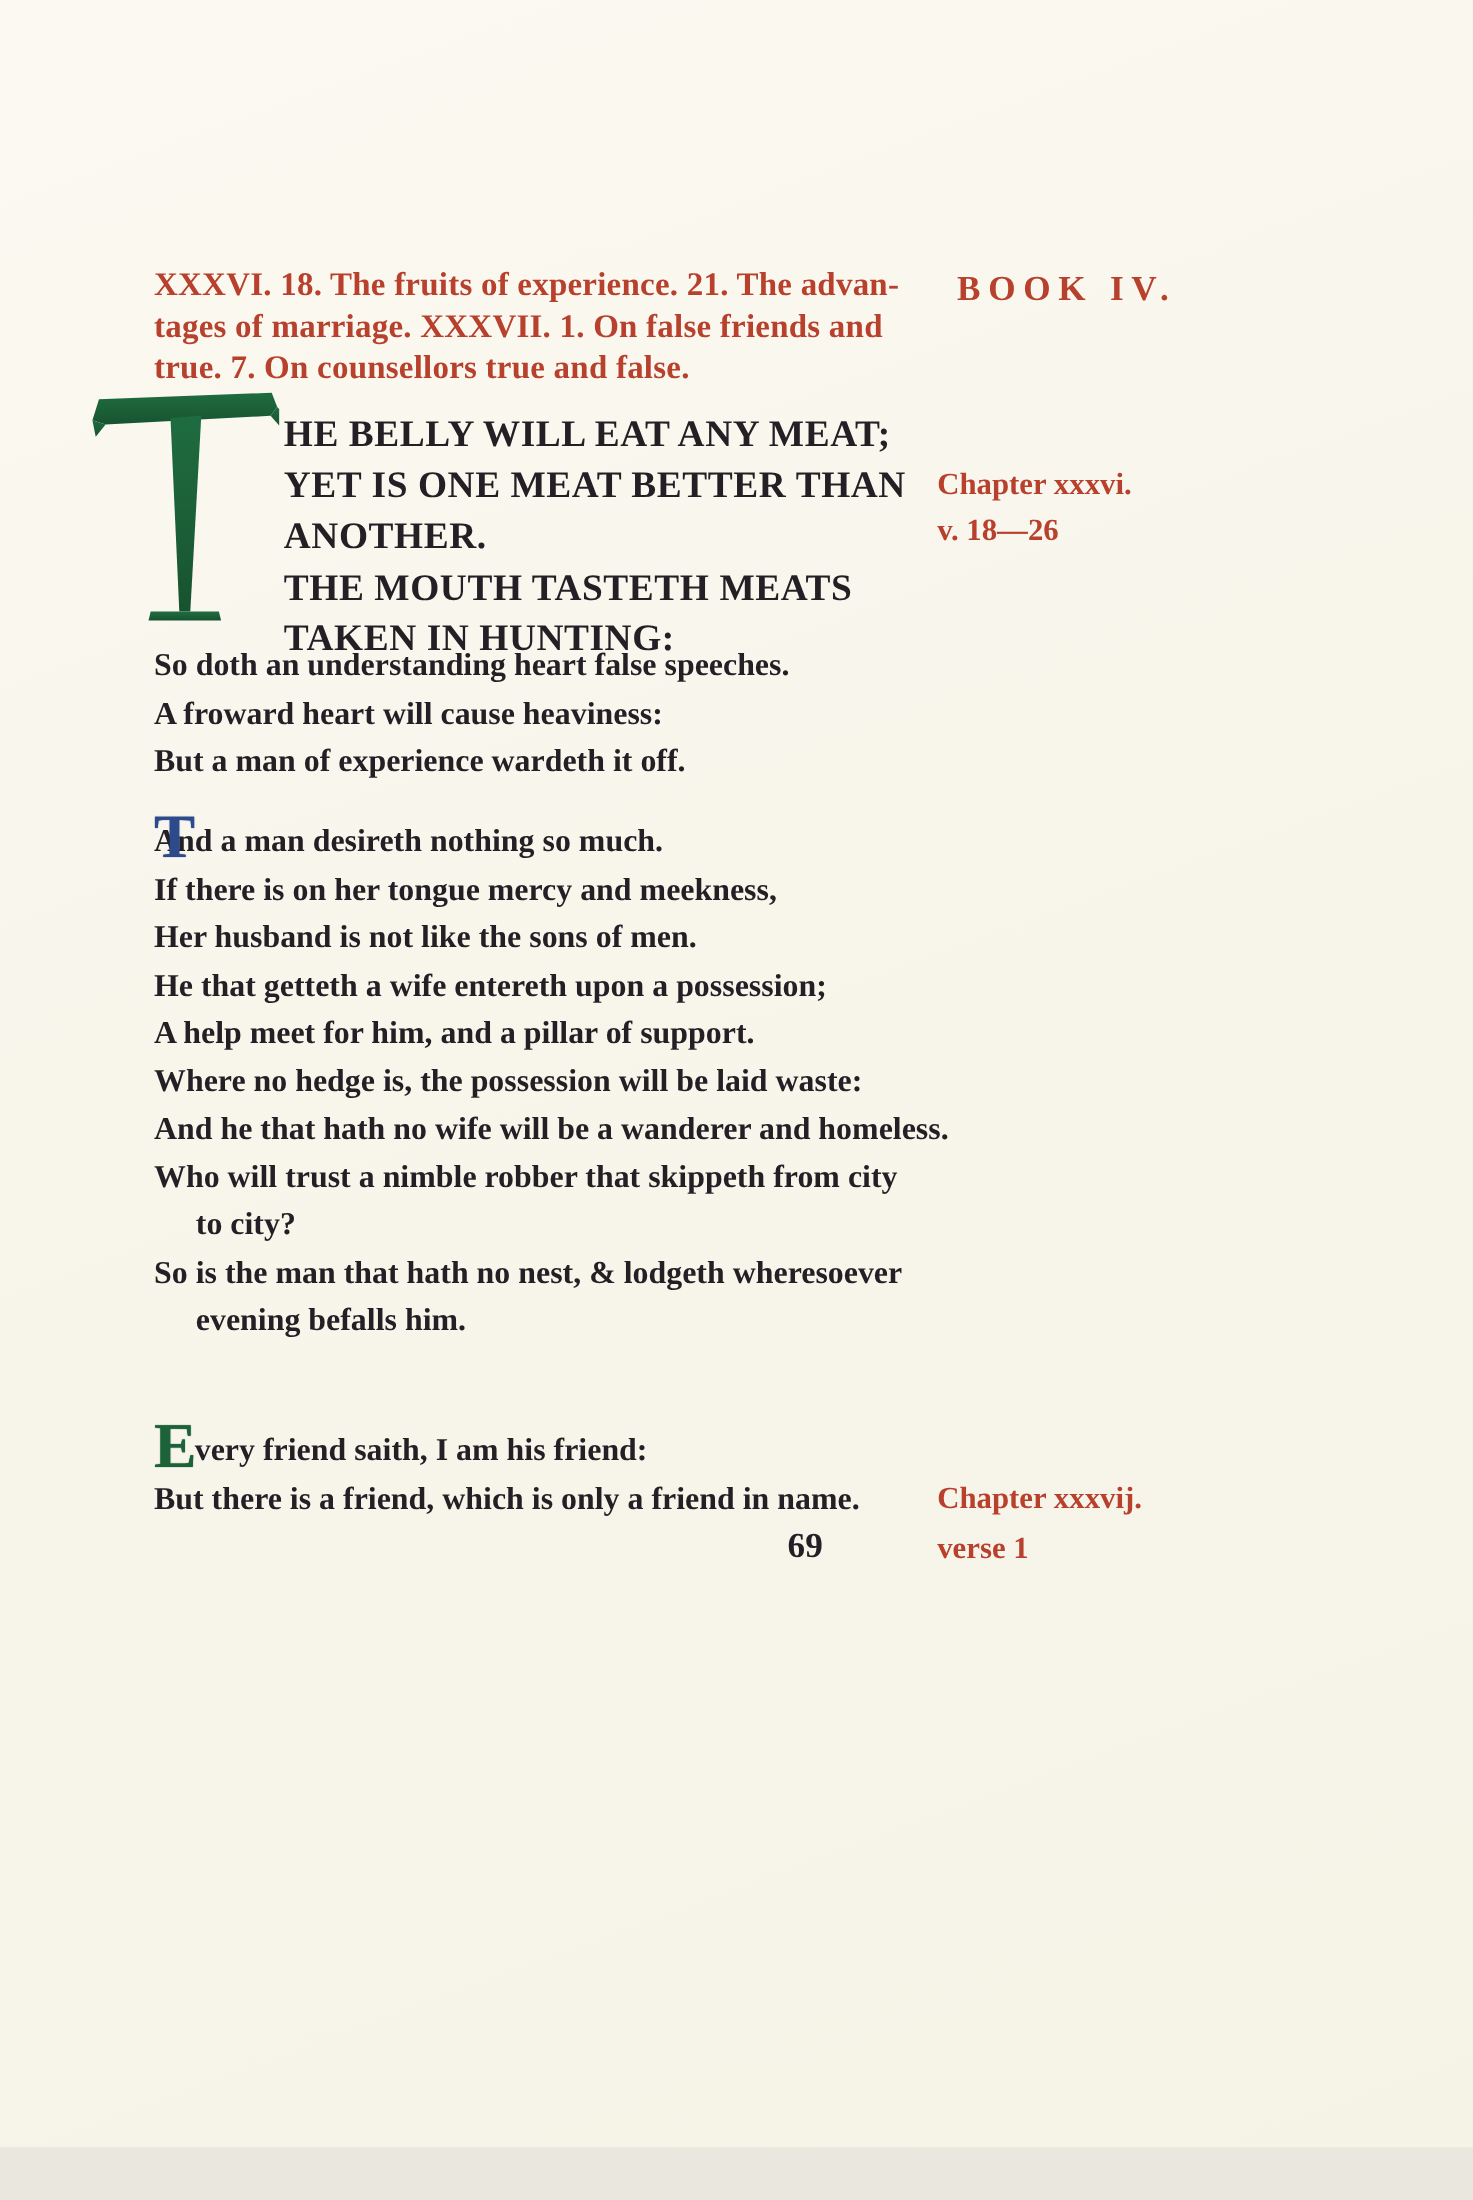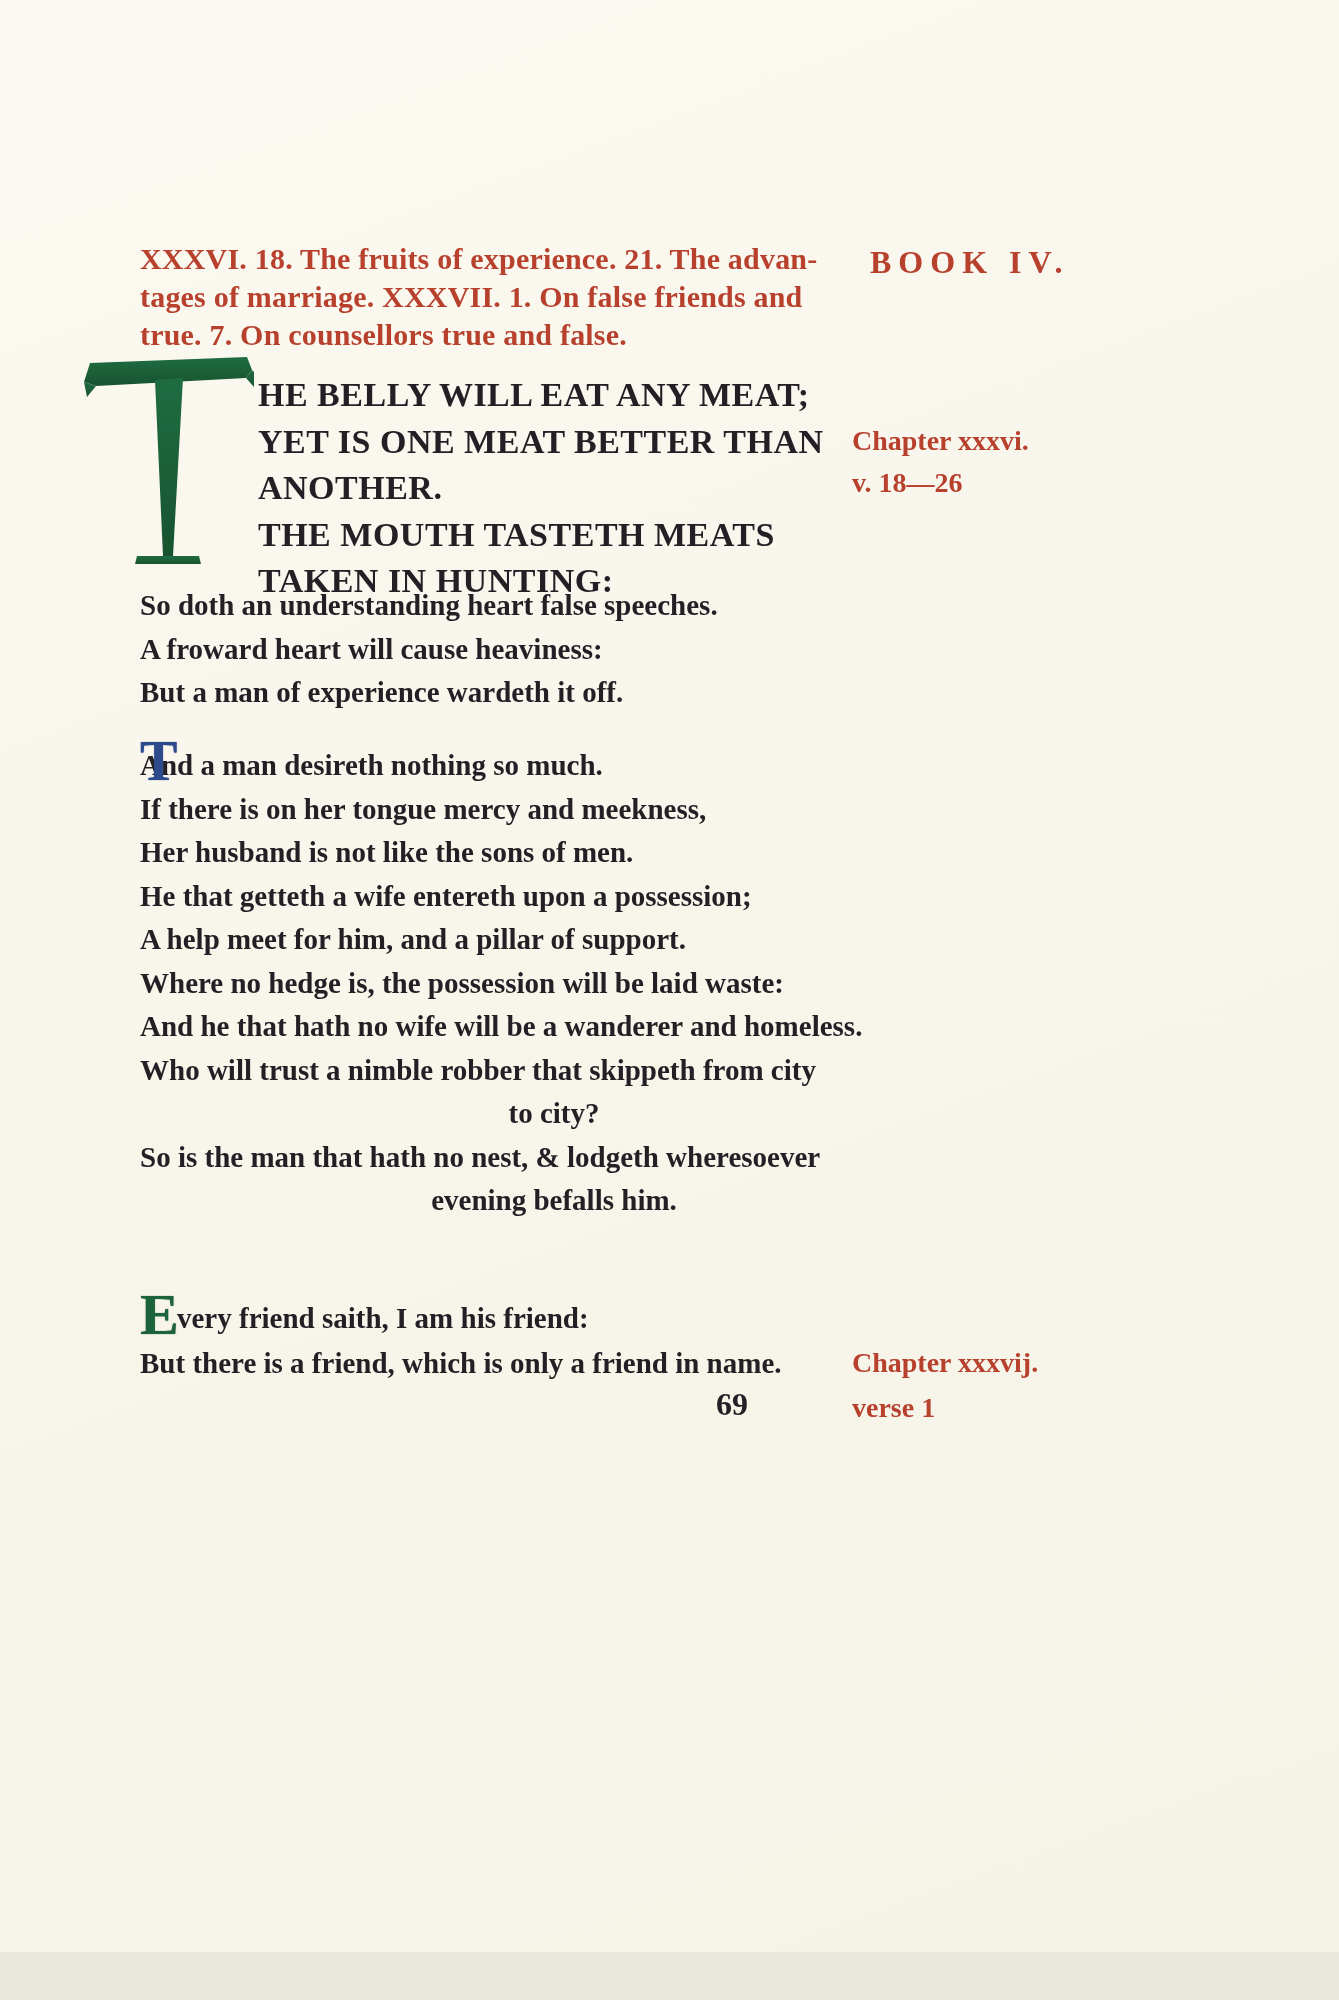--- a/index.html
+++ b/index.html
@@ -39,21 +39,21 @@
   }
   
   .stanza{
     position:absolute;left:140px;width:790px;
     font-size:29px;font-weight:600;color:#221f25;
     line-height:43.5px;white-space:nowrap;
   }
   .s1{top:584px;}
   .s2{top:744px;}
   .s3{top:1296px;line-height:45px;}
-  .vline.indent{padding-left:38px;text-align:center;}
+  .vline.indent{padding-left:38px;}
   .vline.first{position:relative;padding-left:37px;}
   .initial{
     position:absolute;left:0;top:-11px;
     font-size:56px;line-height:1;font-weight:600;
   }
   .initial.blue{color:#2c4a8c;text-shadow:0 0 1px #1f3a7a;}
   .initial.green{color:#1d6339;text-shadow:0 0 1px #154e2d;font-size:58px;top:-10px;}
   .page-number{
     position:absolute;left:690px;top:1386px;width:84px;text-align:center;
     font-size:32px;font-weight:600;color:#221f25;

